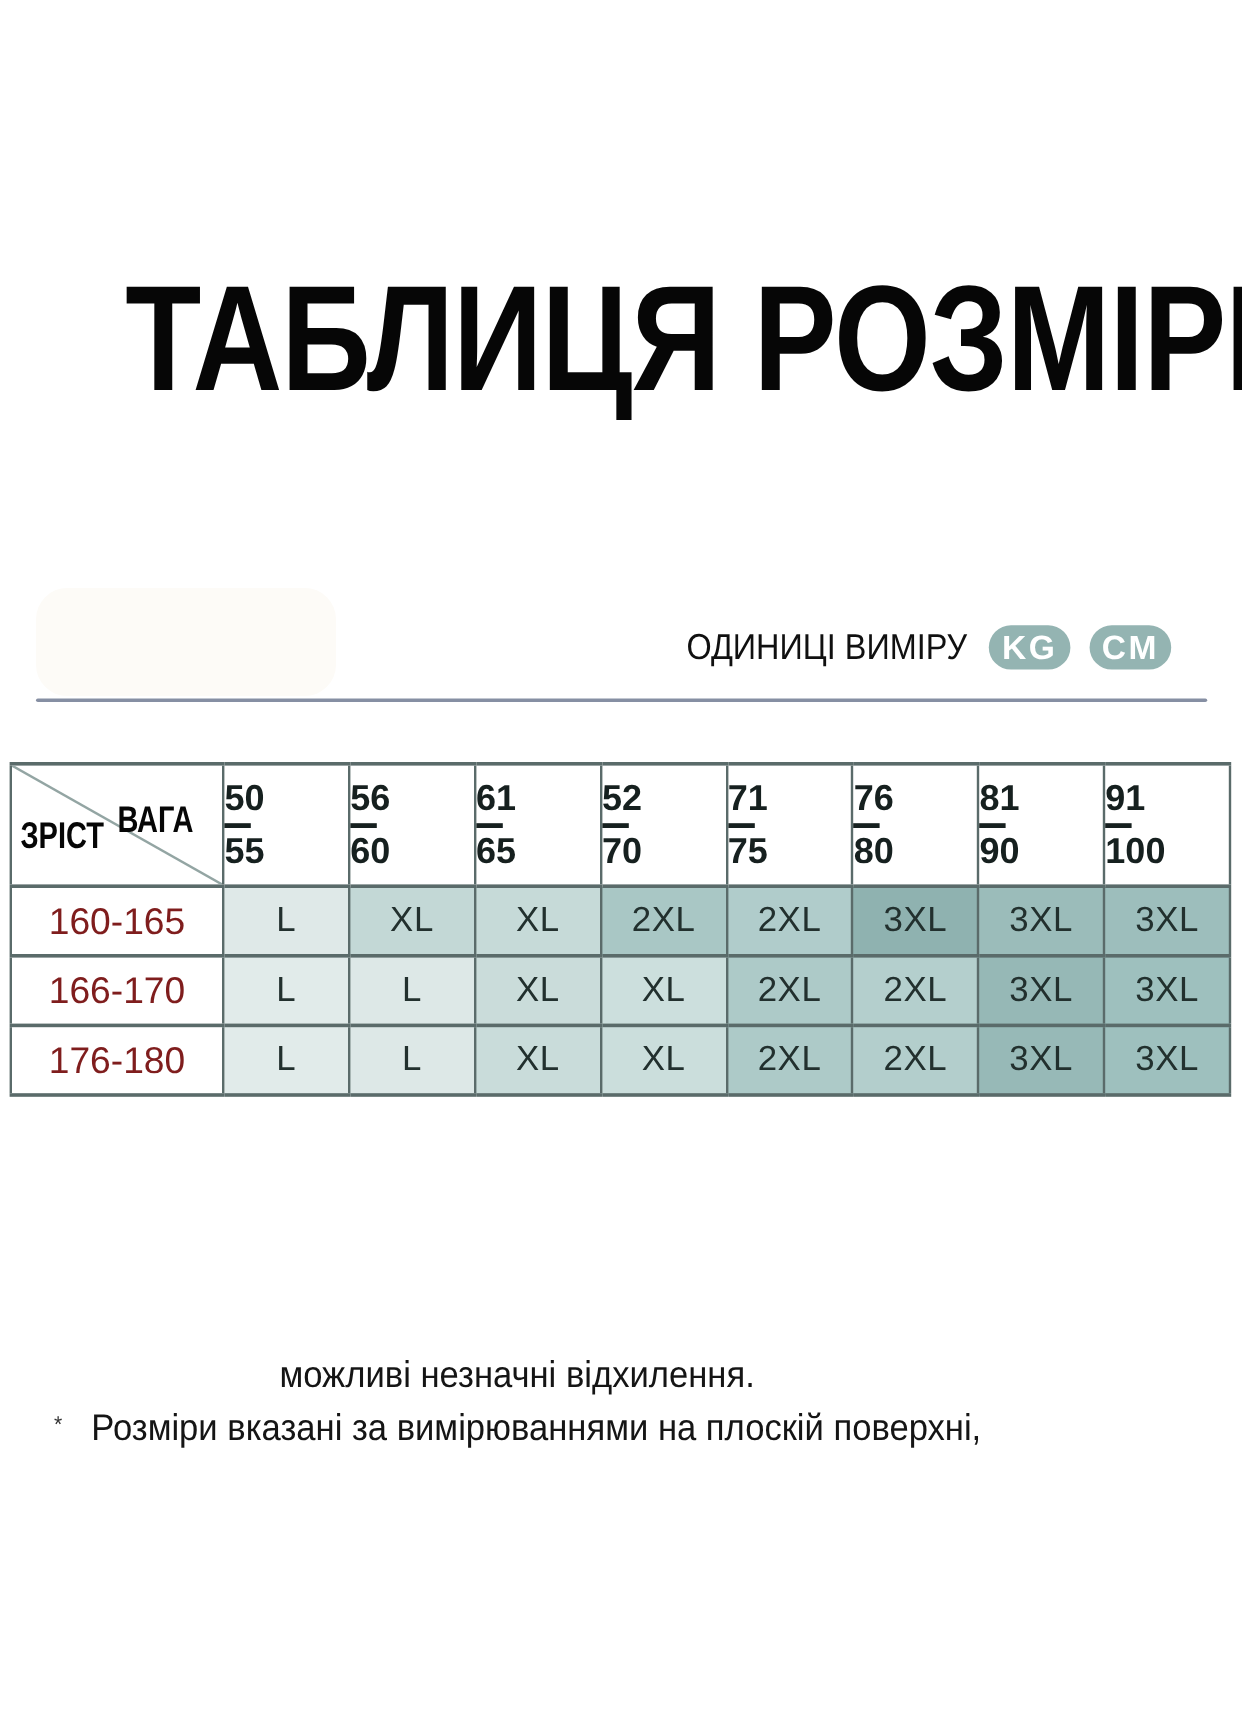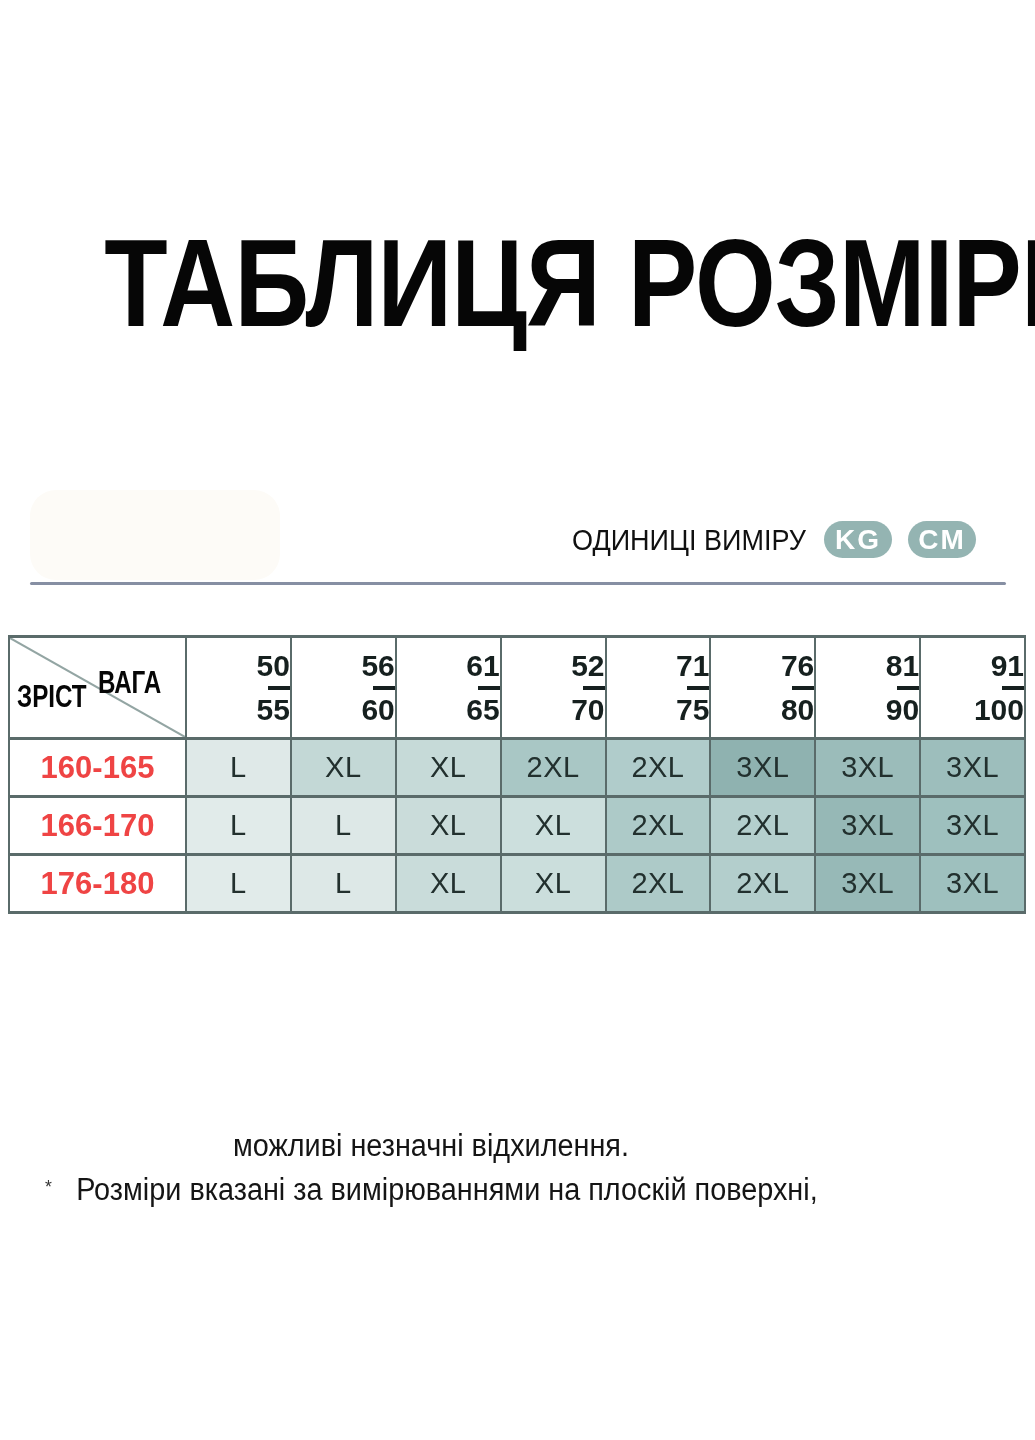--- a/index.html
+++ b/index.html
@@ -52,26 +52,26 @@
   .diag{position:absolute;left:0;top:0;width:100%;height:100%;display:block;}
   .diag line{stroke:var(--diag,#93a5a3);stroke-width:2;}
   .corner-top{
     position:absolute;top:27px;right:24px;font-weight:700;font-size:31px;color:#060606;
     transform:scaleX(0.78);transform-origin:right center;white-space:nowrap;
   }
   .corner-bottom{
     position:absolute;bottom:22px;left:7px;font-weight:700;font-size:31px;color:#060606;
     transform:scaleX(0.78);transform-origin:left center;white-space:nowrap;
   }
-  .frac{display:flex;flex-direction:column;align-items:flex-end;gap:5px;}
+  .frac{display:flex;flex-direction:column;align-items:flex-start;gap:5px;}
   .num{font-weight:700;font-size:30px;line-height:1;color:var(--header-text,#16201f);}
   .fbar{width:22px;height:4px;background:var(--header-text,#16201f);}
 
   .size-table tbody td{height:55px;text-align:center;vertical-align:middle;}
-  .height-cell{background:#ffffff;font-weight:700;font-size:31px;color:#ef4444;}
+  .height-cell{background:#ffffff;font-weight:400;font-size:31px;color:#7f1d1d;}
   .size-cell{font-size:29px;color:var(--cell-text,#22302e);letter-spacing:0.5px;}
 
   
   .footnote{position:absolute;top:1124px;left:0;width:862px;text-align:center;color:#151515;}
   .fn-line{font-size:31px;line-height:44px;}
   .condensed{display:inline-block;transform:scaleX(0.93);transform-origin:center;white-space:nowrap;}
   .star{font-size:19px;margin-right:26px;position:relative;top:-7px;color:#333333;}
 </style>
 </head>
 <body>

